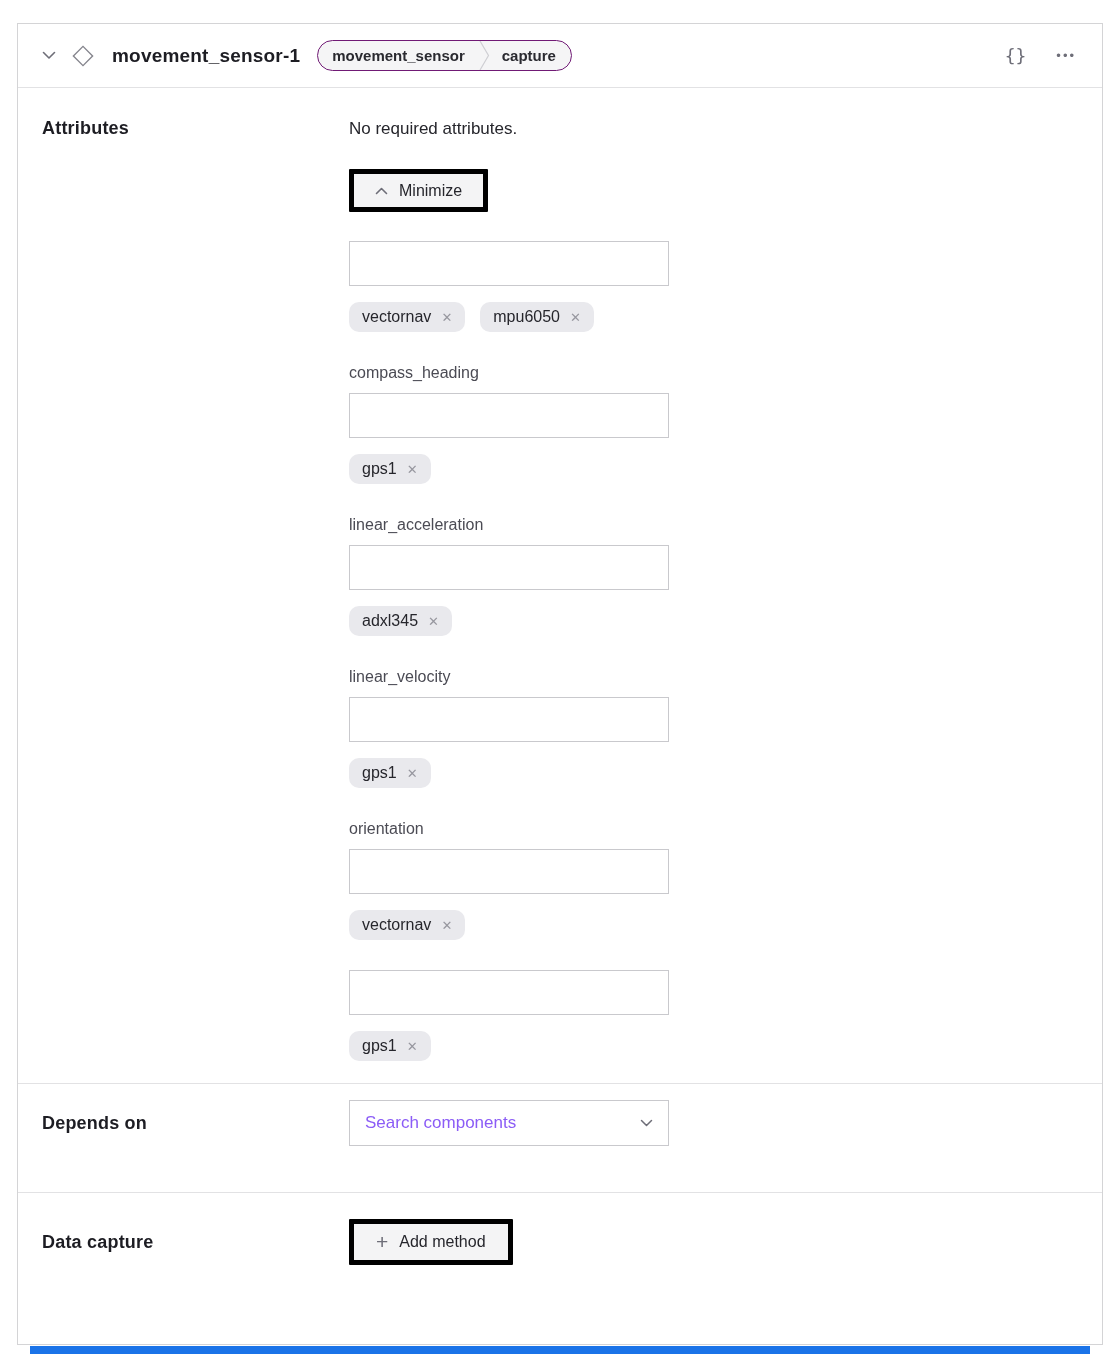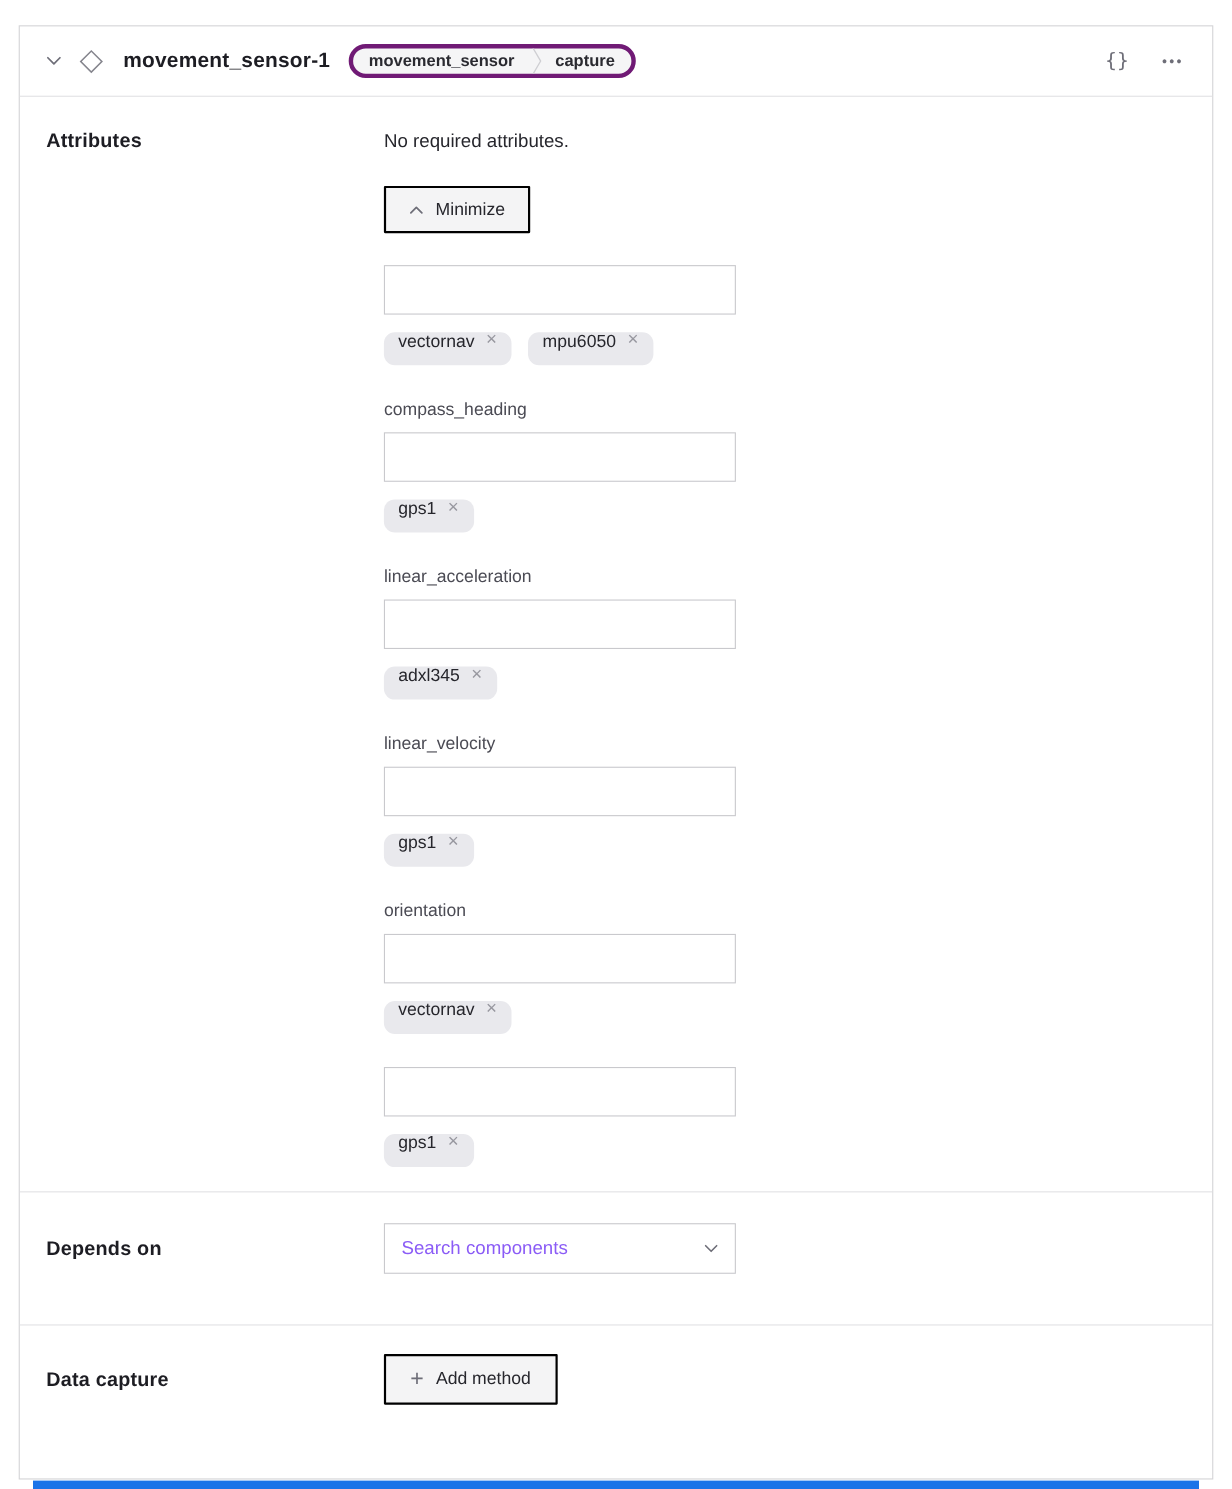--- a/index.html
+++ b/index.html
@@ -35,21 +35,21 @@
     font-weight: bold;
     color: #1d1d23;
     letter-spacing: .2px;
     margin-right: 17px;
     white-space: nowrap;
   }
   .pill {
     display: inline-flex;
     align-items: center;
     height: 31px;
-    border: 4px solid #701a75;
+    border: 1px solid #701a75;
     border-radius: 999px;
     background: #f5f5f6;
     font-size: 15px;
     font-weight: bold;
     color: #2a2a30;
     overflow: hidden;
   }
   .pill-seg { padding: 0 14px; white-space: nowrap; }
   .pill-seg.second { padding: 0 15px 0 12px; }
   .pill-divider { display: inline-flex; align-items: center; height: 100%; }
@@ -71,29 +71,29 @@
   .section { display: flex; padding: 30px 24px 22px 24px; }
   .section + .section { border-top: 1px solid #e2e2e4; }
   .section-label {
     width: 307px;
     flex-shrink: 0;
     font-size: 18px;
     font-weight: bold;
     color: #1d1d23;
     letter-spacing: .2px;
   }
-  .section.row-center { align-items: center; padding-top: 28px; padding-bottom: 30px; }
+  .section.row-center { align-items: center; padding-top: 16px; padding-bottom: 30px; }
   .section.capture { padding-top: 26px; padding-bottom: 27px; align-items: center; margin-top: 16px; }
   
   .note { font-size: 17px; color: #26262c; line-height: 22px; }
   .btn {
     display: inline-flex;
     align-items: center;
     background: #f4f4f5;
-    border: 2px solid #000000;
+    border: 5px solid #000000;
     border-radius: 1px;
     color: #26262c;
     font-family: "Liberation Sans", sans-serif;
     font-size: 16px;
     cursor: pointer;
   }
   .minimize-btn { margin-top: 29px; height: 43px; padding: 0 21px; gap: 11px; }
   .fields { margin-top: 29px; }
   .field { margin-bottom: 30px; }
   .field:last-child { margin-bottom: 0; }
@@ -106,20 +106,21 @@
     font-family: "Liberation Sans", sans-serif;
     font-size: 16px;
     color: #26262c;
     padding: 0 10px;
     outline: none;
     display: block;
   }
   .tags { margin-top: 16px; display: flex; gap: 15px; }
   .tag {
     display: inline-flex;
+    align-items: center;
     height: 30px;
     padding: 0 13px;
     gap: 10px;
     background: #e9e9ed;
     border-radius: 10px;
     font-size: 16px;
     color: #26262c;
     white-space: nowrap;
   }
   .tag-x { color: #97979f; font-size: 13px; cursor: pointer; line-height: 1; }

